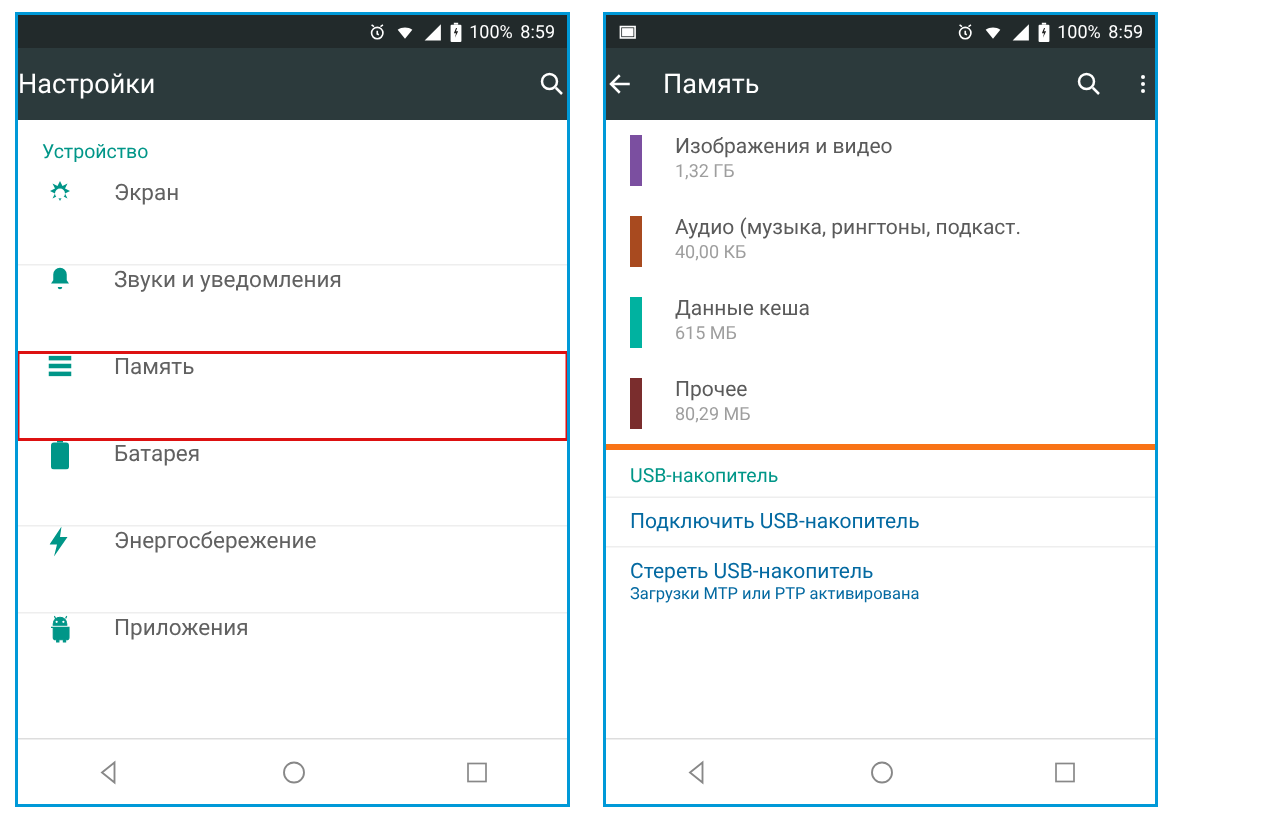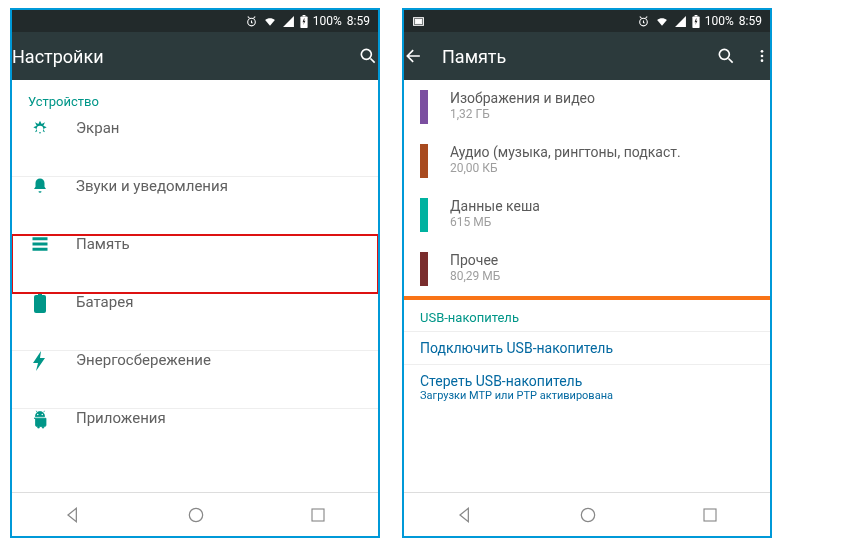--- a/index.html
+++ b/index.html
@@ -210,21 +210,21 @@
       <div class="color-bar" style="background:#7b4fa0"></div>
       <div class="storage-text">
         <span class="t">Изображения и видео</span>
         <span class="s">1,32 ГБ</span>
       </div>
     </div>
     <div class="storage-row">
       <div class="color-bar" style="background:#a84a1f"></div>
       <div class="storage-text">
         <span class="t">Аудио (музыка, рингтоны, подкаст.</span>
-        <span class="s">20,00 КБ</span>
+        <span class="s">40,00 КБ</span>
       </div>
     </div>
     <div class="storage-row">
       <div class="color-bar" style="background:#00b2a0"></div>
       <div class="storage-text">
         <span class="t">Данные кеша</span>
         <span class="s">615 МБ</span>
       </div>
     </div>
     <div class="storage-row border">

